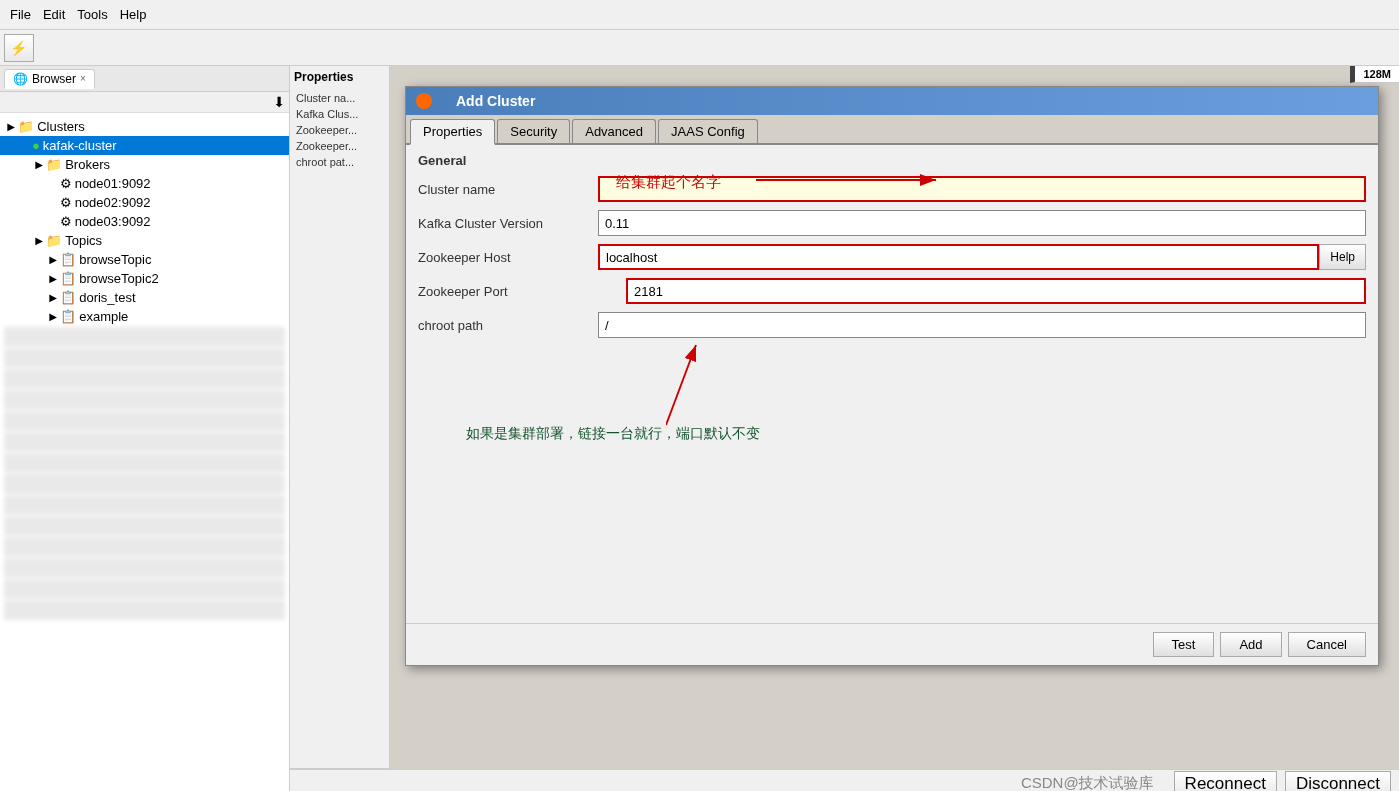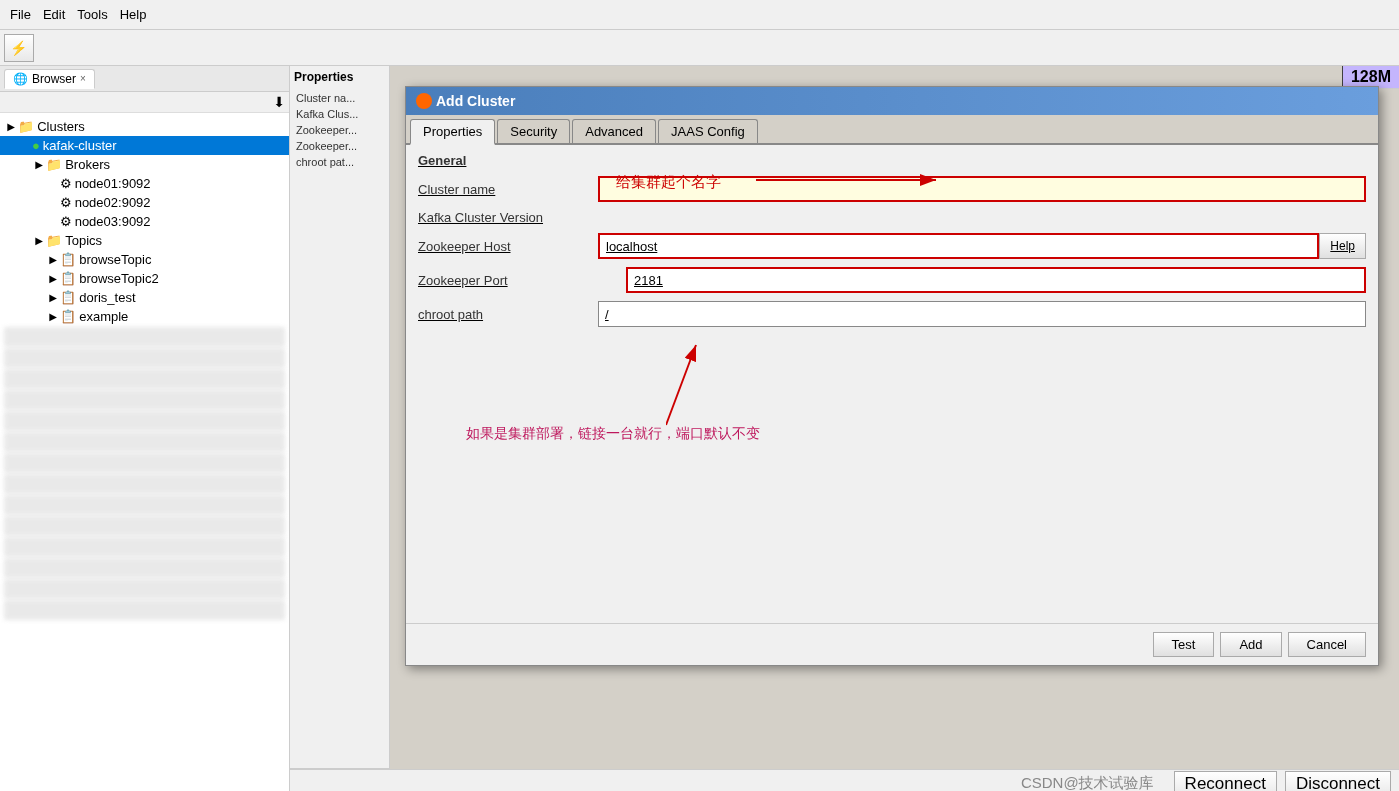--- a/index.html
+++ b/index.html
@@ -164,25 +164,25 @@
       background: #d4d0c8;
       position: relative;
       overflow: hidden;
     }
 
     
     .memory-indicator {
       position: absolute;
       top: 0;
       right: 0;
-      background: #c4b5fd;
-      border-left: 1px solid #404040;
+      background: #ffffff;
+      border-left: 5px solid #404040;
       border-bottom: 1px solid #ccc;
       padding: 2px 8px;
-      font-size: 16px;
+      font-size: 11px;
       font-weight: bold;
     }
 
     
     .properties-mini-panel {
       position: absolute;
       left: 0;
       top: 0;
       width: 100px;
       background: #f0f0f0;
@@ -228,21 +228,21 @@
       display: flex;
       flex-direction: column;
     }
 
     .modal-title-bar {
       background: linear-gradient(to right, #4a7ebb, #6a9edd);
       color: white;
       padding: 6px 10px;
       display: flex;
       align-items: center;
-      gap: 4px;
+      gap: 24px;
       font-size: 14px;
       font-weight: bold;
     }
     .modal-icon {
       width: 16px;
       height: 16px;
       border-radius: 50%;
       background: #ff6600;
       display: inline-block;
     }
@@ -508,30 +508,31 @@
         </div>
 
         <div class="modal-tabs">
           <div class="modal-tab active">Properties</div>
           <div class="modal-tab">Security</div>
           <div class="modal-tab">Advanced</div>
           <div class="modal-tab">JAAS Config</div>
         </div>
 
         <div class="modal-content">
-          <div class="modal-form-area" style="position:relative;text-decoration:underline;">
+          <div class="modal-form-area" style="position:relative;">
             <div class="form-section-header">General</div>
 
             <div class="form-row">
               <span class="form-label">Cluster name</span>
               <input class="form-input highlighted" type="text" value="" style="flex: 1 1 0%; background: rgb(255, 253, 224); border: 2px solid rgb(204, 0, 0);">
             </div>
 
             <div class="form-row">
               <span class="form-label">Kafka Cluster Version</span>
+              <input class="form-input plain" type="text" value="0.11" style="">
             </div>
 
             <div class="form-row">
               <span class="form-label">Zookeeper Host</span>
               <input class="form-input normal" type="text" value="localhost" style="background: white; border: 2px solid rgb(204, 0, 0);">
               <button class="ping-btn">Help</button>
             </div>
 
             <div class="form-row">
               <span class="form-label">Zookeeper Port</span>
@@ -550,21 +551,21 @@
                 <defs>
                   <marker id="arrowhead1" markerWidth="8" markerHeight="6" refX="8" refY="3" orient="auto">
                     <polygon points="0 0, 8 3, 0 6" fill="#cc0000"></polygon>
                   </marker>
                 </defs>
                 <line x1="0" y1="12" x2="180" y2="12" stroke="#cc0000" stroke-width="2" marker-end="url(#arrowhead1)"></line>
               </svg>
             </div>
 
             <div style="position:absolute; top:280px; left:60px; pointer-events:none;">
-              <span style="color:#be185d; font-size:14px;">如果是集群部署，链接一台就行，端口默认不变</span>
+              <span style="color:#14532d; font-size:14px;">如果是集群部署，链接一台就行，端口默认不变</span>
               
               <svg width="160" height="100" style="position:absolute; left:200px; top:-90px;">
                 <defs>
                   <marker id="arrowhead2" markerWidth="8" markerHeight="6" refX="8" refY="3" orient="auto">
                     <polygon points="0 0, 8 3, 0 6" fill="#cc0000"></polygon>
                   </marker>
                 </defs>
                 <line x1="0" y1="90" x2="30" y2="10" stroke="#cc0000" stroke-width="2" marker-end="url(#arrowhead2)"></line>
               </svg>
             </div>

